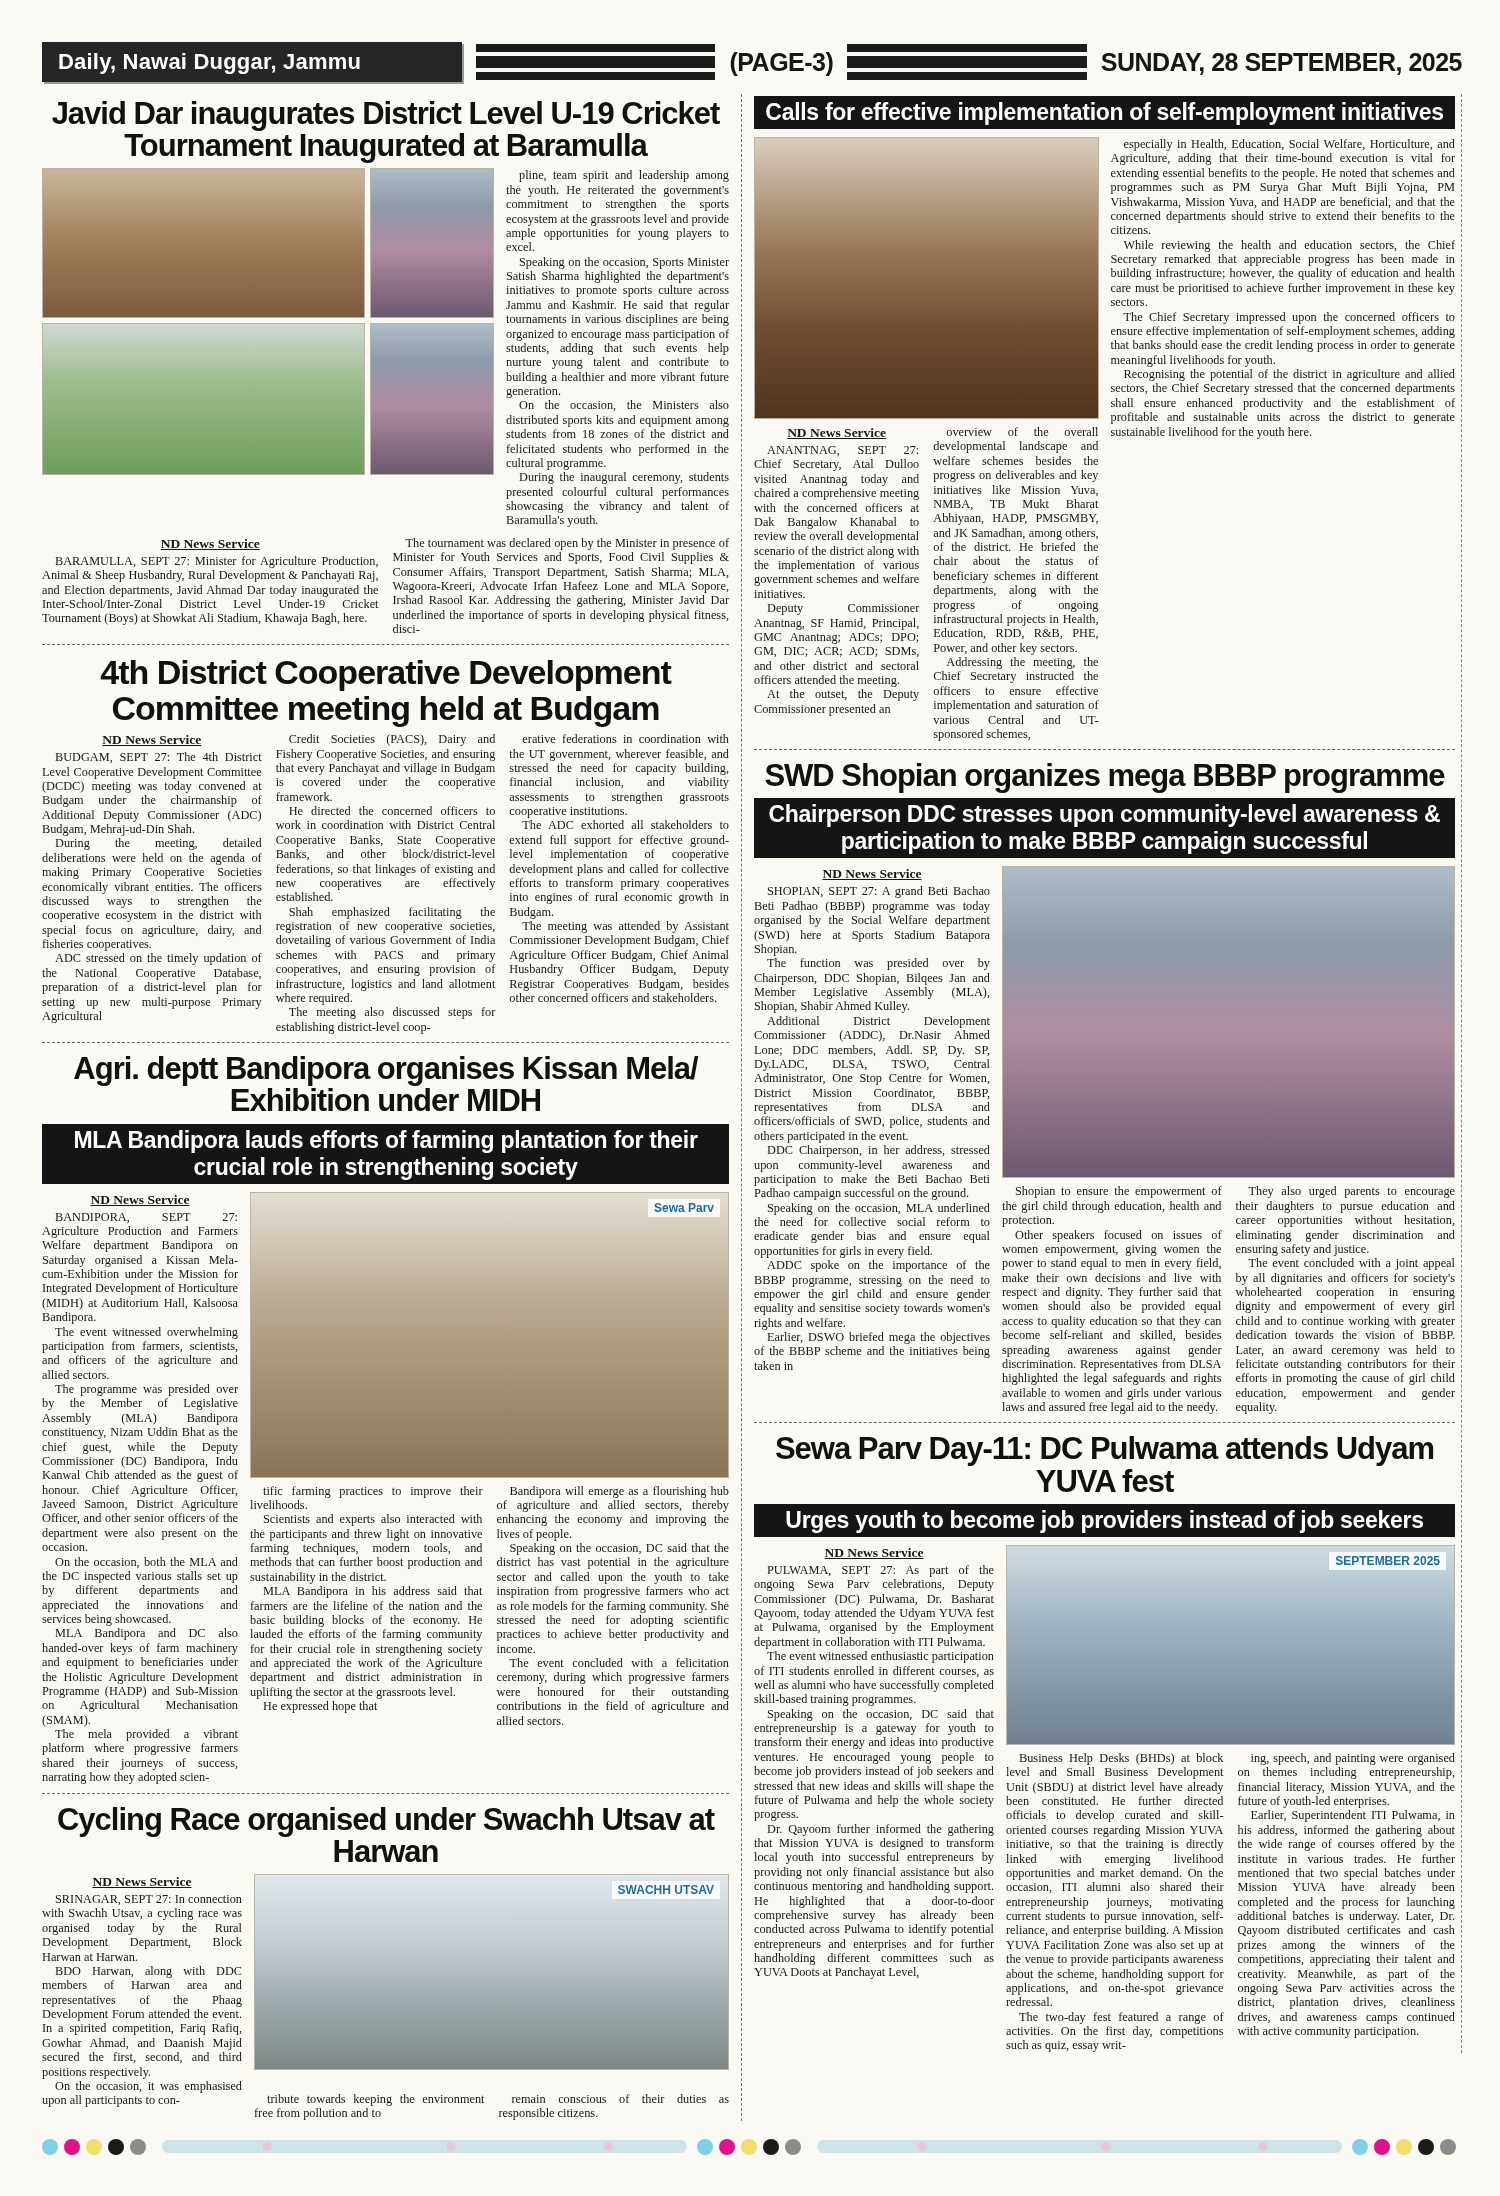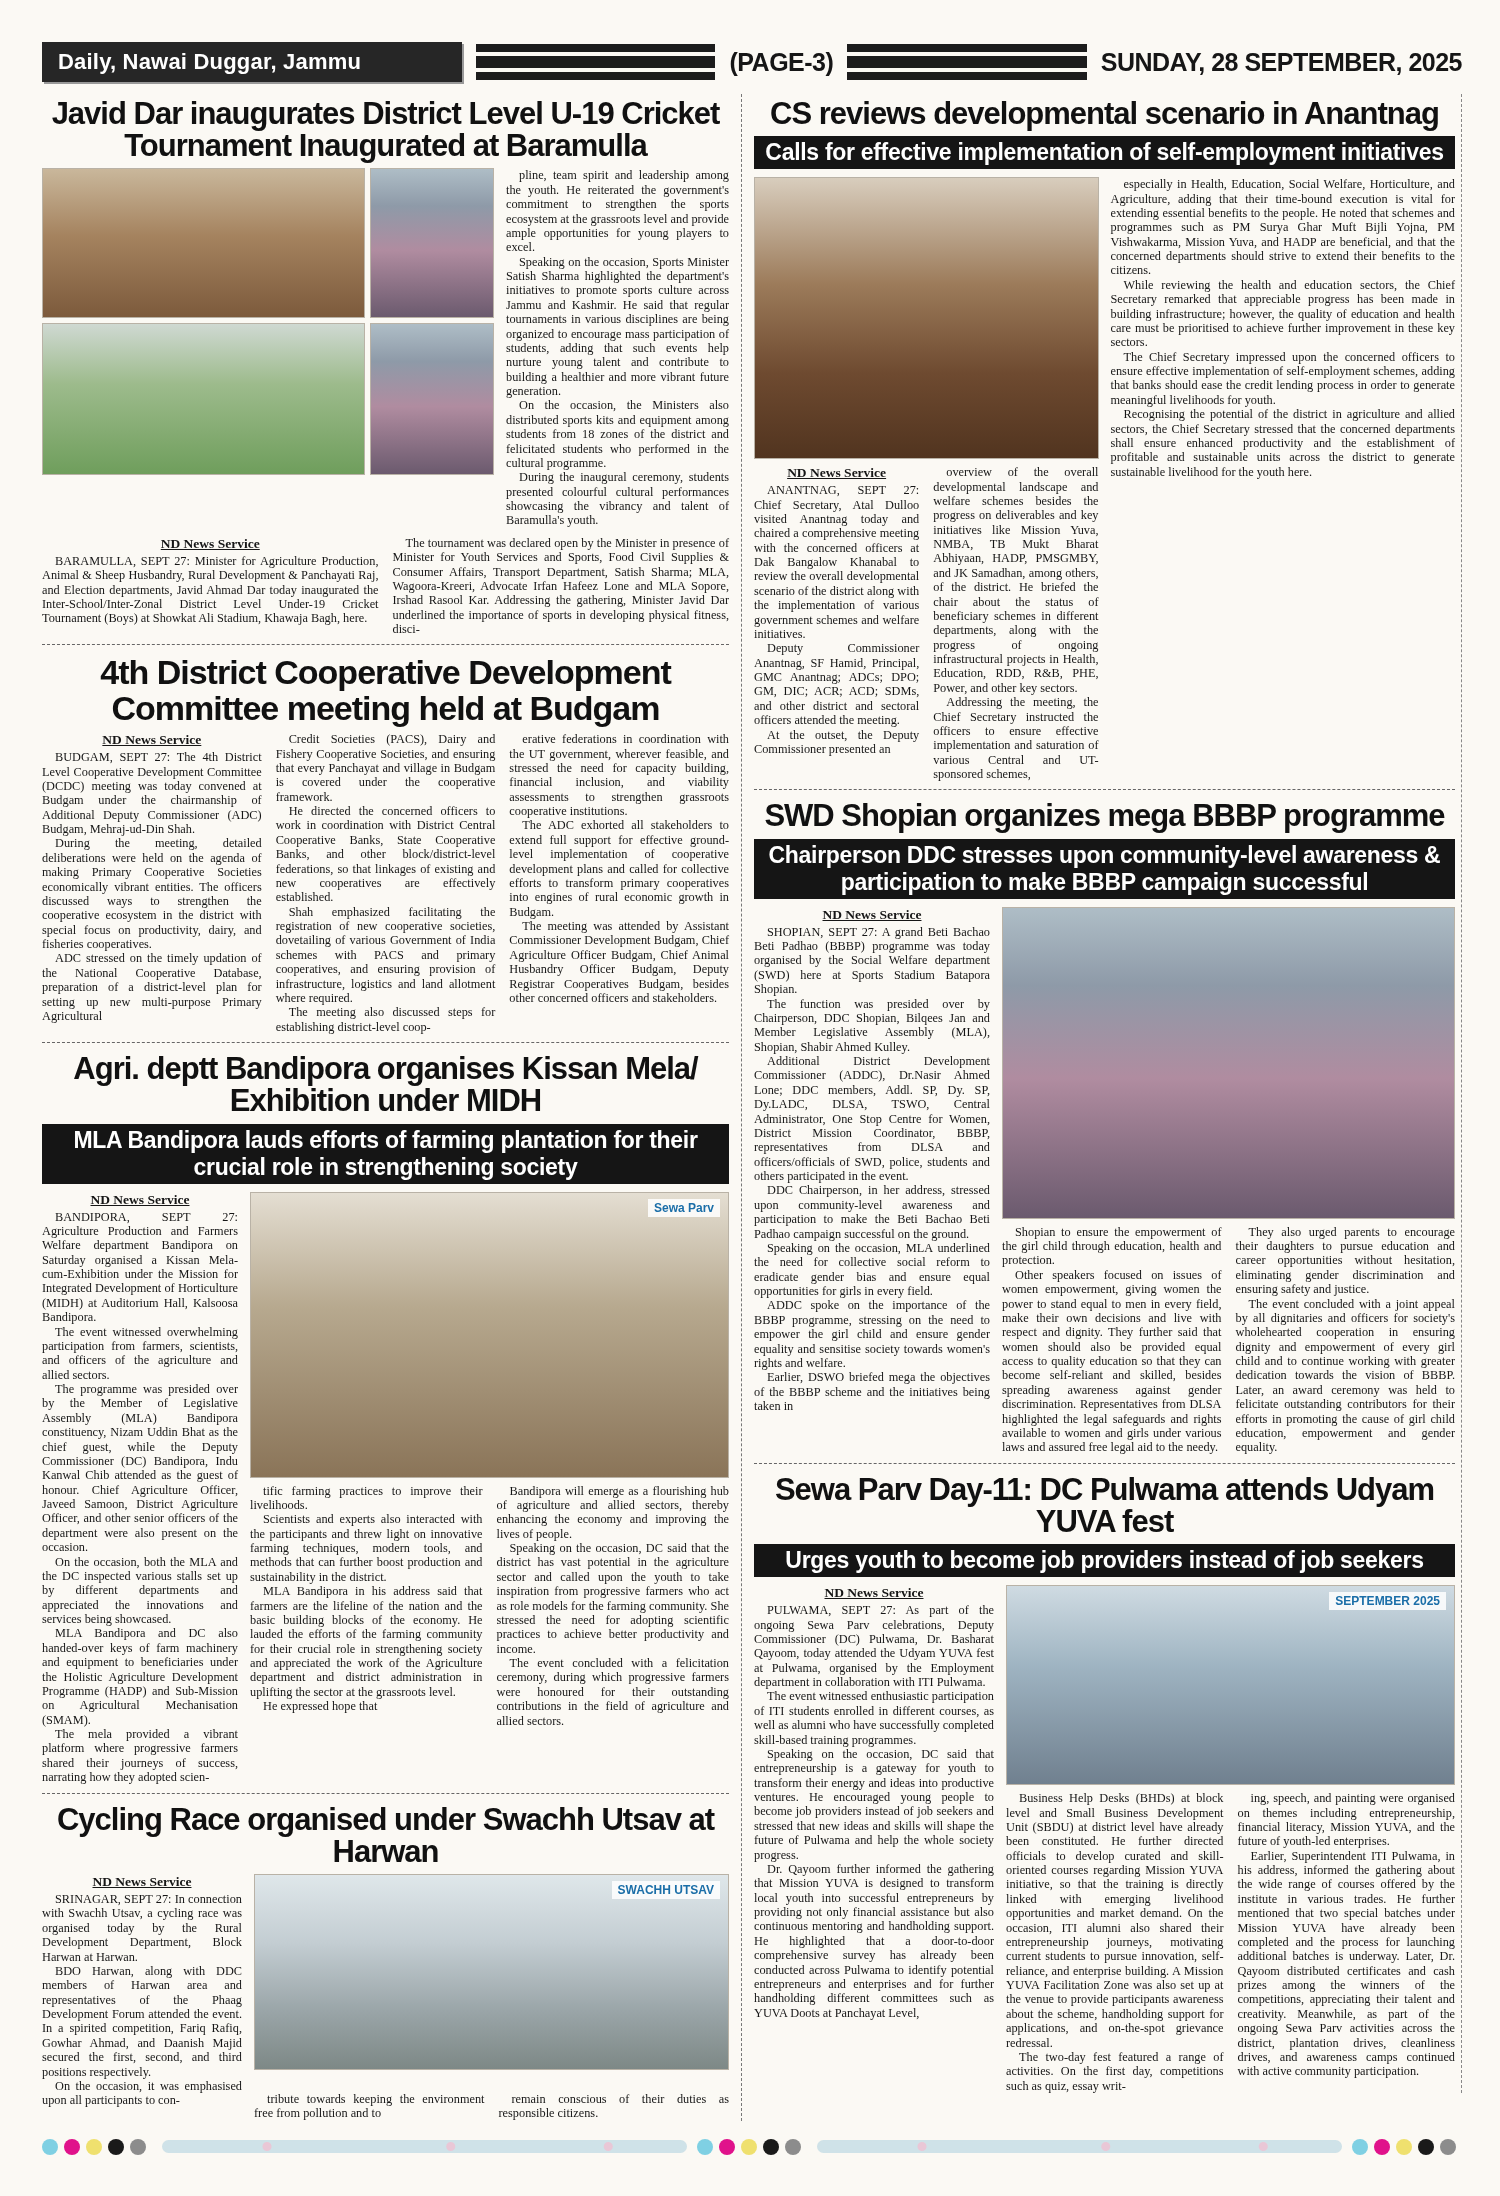--- a/index.html
+++ b/index.html
@@ -123,21 +123,21 @@
 
       <div class="hsep"></div>
 
       <article>
         <h1 class="headline h-xl">4th District Cooperative Development Committee meeting held at Budgam</h1>
         <div class="cols">
           <div class="col">
             <div class="byline">ND News Service</div>
             <div>
                 <p class="para">BUDGAM, SEPT 27: The 4th District Level Cooperative Development Committee (DCDC) meeting was today convened at Budgam under the chairmanship of Additional Deputy Commissioner (ADC) Budgam, Mehraj-ud-Din Shah.</p>
-                <p class="para">During the meeting, detailed deliberations were held on the agenda of making Primary Cooperative Societies economically vibrant entities. The officers discussed ways to strengthen the cooperative ecosystem in the district with special focus on productivity, dairy, and fisheries cooperatives.</p>
+                <p class="para">During the meeting, detailed deliberations were held on the agenda of making Primary Cooperative Societies economically vibrant entities. The officers discussed ways to strengthen the cooperative ecosystem in the district with special focus on agriculture, dairy, and fisheries cooperatives.</p>
                 <p class="para">ADC stressed on the timely updation of the National Cooperative Database, preparation of a district-level plan for setting up new multi-purpose Primary Agricultural</p>
               </div>
           </div>
           <div class="col">
               <p class="para">Credit Societies (PACS), Dairy and Fishery Cooperative Societies, and ensuring that every Panchayat and village in Budgam is covered under the cooperative framework.</p>
               <p class="para">He directed the concerned officers to work in coordination with District Central Cooperative Banks, State Cooperative Banks, and other block/district-level federations, so that linkages of existing and new cooperatives are effectively established.</p>
               <p class="para">Shah emphasized facilitating the registration of new cooperative societies, dovetailing of various Government of India schemes with PACS and primary cooperatives, and ensuring provision of infrastructure, logistics and land allotment where required.</p>
               <p class="para">The meeting also discussed steps for establishing district-level coop-</p>
             </div>
           <div class="col">
@@ -213,21 +213,20 @@
             </div>
           </div>
         </div>
       </article>
 
     </div>
 
     <div class="half right">
 
       <article>
-        <h1 class="headline h-lg">CS reviews developmental scenario in Anantnag</h1>
         <div class="kicker">Calls for effective implementation of self-employment initiatives</div>
         <div class="content-row">
           <div class="colblock">
             <div class="photo ph-meeting" style="height:282px"></div>
             <div class="cols" style="margin-top:6px">
               <div class="col">
                 <div class="byline">ND News Service</div>
                 <div>
                     <p class="para">ANANTNAG, SEPT 27: Chief Secretary, Atal Dulloo visited Anantnag today and chaired a comprehensive meeting with the concerned officers at Dak Bangalow Khanabal to review the overall developmental scenario of the district along with the implementation of various government schemes and welfare initiatives.</p>
                     <p class="para">Deputy Commissioner Anantnag, SF Hamid, Principal, GMC Anantnag; ADCs; DPO; GM, DIC; ACR; ACD; SDMs, and other district and sectoral officers attended the meeting.</p>

